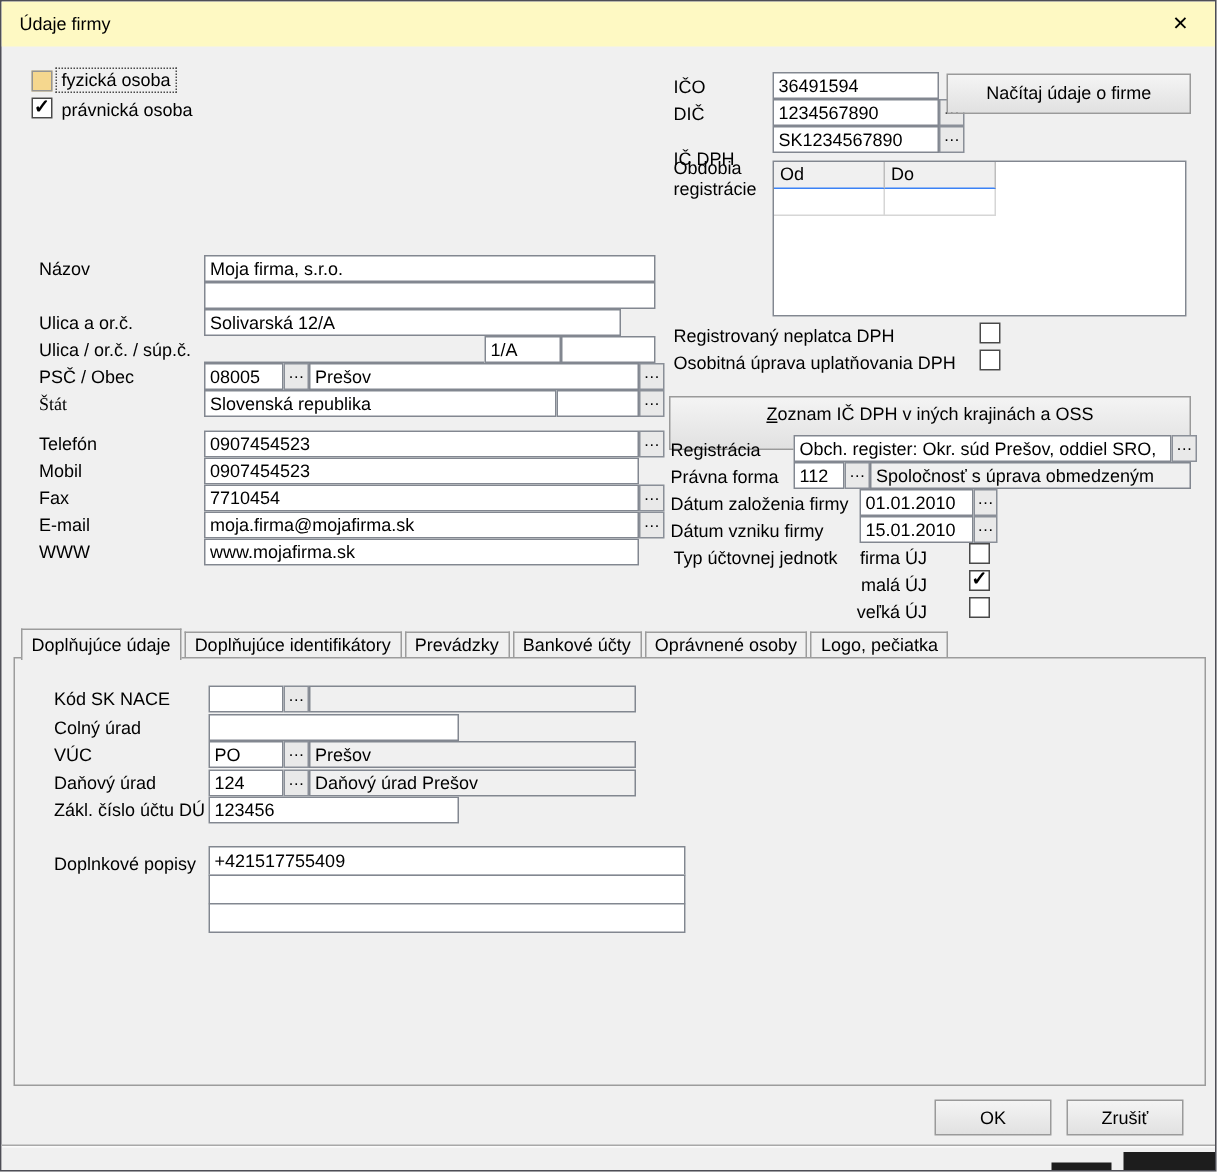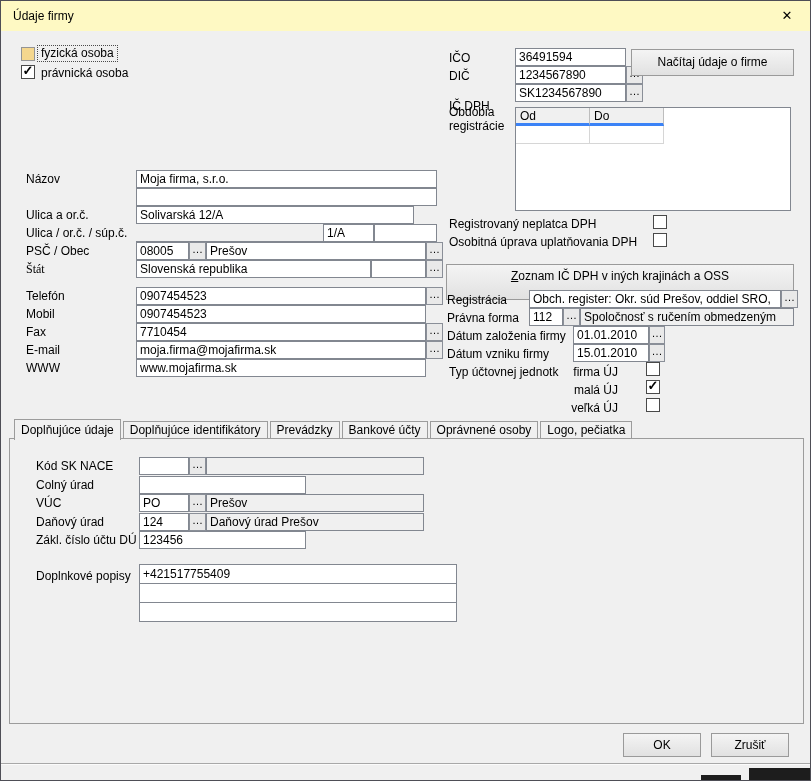--- a/index.html
+++ b/index.html
@@ -16,21 +16,21 @@
   .btn { position:absolute; background:linear-gradient(180deg,#f4f4f4,#e1e1e1); border:1px solid #9a9a9a; text-align:center; cursor:default; white-space:nowrap; }
   .cb { position:absolute; width:14px; height:14px; background:#fff; border:1px solid #494949; text-align:center; cursor:default; }
   .cb .mark { display:block; font-size:13px; line-height:12px; font-weight:bold; margin-top:-1px; }
   .cb.tan { background:#f5d78e; border-color:#949494; }
   .focusbox { position:absolute; border:1px dotted #4a4a4a; padding:0 3px; height:17px; line-height:15px; white-space:nowrap; }
   .tabs { position:absolute; left:13px; top:417px; display:flex; align-items:flex-end; height:21px; }
   .tab { height:17px; margin-bottom:1px; margin-right:2px; padding:1px 6px 0; border:1px solid #9c9c9c; border-bottom:none; background:#f0f0f0; white-space:nowrap; cursor:default; }
   .tab.active { height:21px; margin-bottom:-1px; padding-top:3px; position:relative; z-index:5; }
   .panel { position:absolute; left:8px; top:437px; width:795px; height:286px; border:1px solid #9c9c9c; background:#f0f0f0; }
   .table { position:absolute; background:#fff; border:1px solid #828790; }
-  .thcell { position:absolute; background:#f0f0f0; border-right:1px solid #bdbdbd; border-bottom:3px solid #3b82f6; padding:1px 4px; height:18px; line-height:15px; }
+  .thcell { position:absolute; background:#f0f0f0; border-right:1px solid #bdbdbd; border-bottom:1px solid #3b82f6; padding:1px 4px; height:18px; line-height:15px; }
   .tdcell { position:absolute; background:#fff; border-right:1px solid #d6d6d6; border-bottom:1px solid #d6d6d6; height:18px; }
   .strip { position:absolute; left:0; top:762px; width:811px; height:19px; background:#f0f0f0; border-top:1px solid #a8a8a8; box-shadow:inset 0 1px 0 #fbfbfb; }
   .frag { position:absolute; background:#1d1d1d; }
   .u { text-decoration:underline; }
 </style>
 </head>
 <body>
 
 <div class="dlg">
 
@@ -113,21 +113,21 @@
 
   <div class="btn" style="left:445px;top:263px;width:348px;height:36px;line-height:22px;"><span class="u">Z</span><span>oznam IČ DPH v iných krajinách a OSS</span></div>
 
   <span class="lbl" style="left:446px;top:292px;">Registrácia</span>
   <div class="field" style="left:528px;top:289px;width:252px;">Obch. register: Okr. súd Prešov, oddiel SRO,</div>
   <div class="browse" style="left:780px;top:289px;">…</div>
 
   <span class="lbl" style="left:446px;top:310px;">Právna forma</span>
   <div class="field" style="left:528px;top:307px;width:34px;">112</div>
   <div class="browse" style="left:562px;top:307px;">…</div>
-  <div class="field ro" style="left:579px;top:307px;width:214px;">Spoločnosť s ručením obmedzeným</div>
+  <div class="field ro" style="left:579px;top:307px;width:214px;">Spoločnosť s úprava obmedzeným</div>
 
   <span class="lbl" style="left:446px;top:328px;">Dátum založenia firmy</span>
   <div class="field" style="left:572px;top:325px;width:76px;">01.01.2010</div>
   <div class="browse" style="left:648px;top:325px;width:16px;">…</div>
 
   <span class="lbl" style="left:446px;top:346px;">Dátum vzniku firmy</span>
   <div class="field" style="left:572px;top:343px;width:76px;">15.01.2010</div>
   <div class="browse" style="left:648px;top:343px;width:16px;">…</div>
 
   <span class="lbl" style="left:448px;top:364px;">Typ účtovnej jednotk</span>

